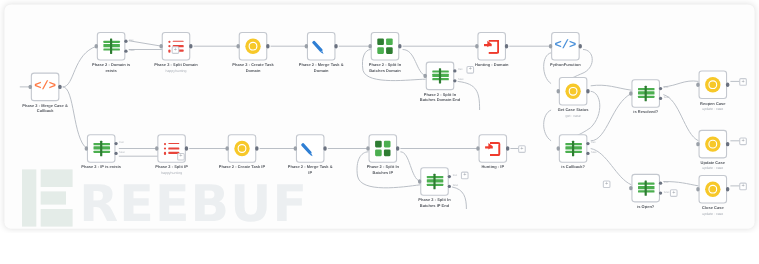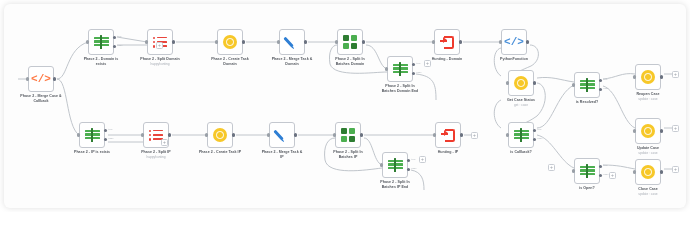--- a/index.html
+++ b/index.html
@@ -220,20 +220,29 @@
     line-height: 0.92;
     font-family: "DejaVu Sans", sans-serif;
   }
 </style>
 </head>
 <body>
 
 <div id="canvas">
   <div id="board">
 
+    <div id="watermark">
+      <div id="wm-mark">
+        <i></i>
+          <i></i>
+          <i></i>
+          <i></i>
+      </div>
+      <div id="wm-text">REEBUF</div>
+    </div>
 
     <svg id="wires" viewBox="0 0 690 212">
       <g fill="none" stroke="#b9bec5" stroke-width="0.9">
 
         <path d="M53,75 C64,75 62,45 84,38"></path>
 
         <path d="M53,75 C64,75 62,122 75,131"></path>
 
         <path d="M14,75 L23,75"></path>
 

